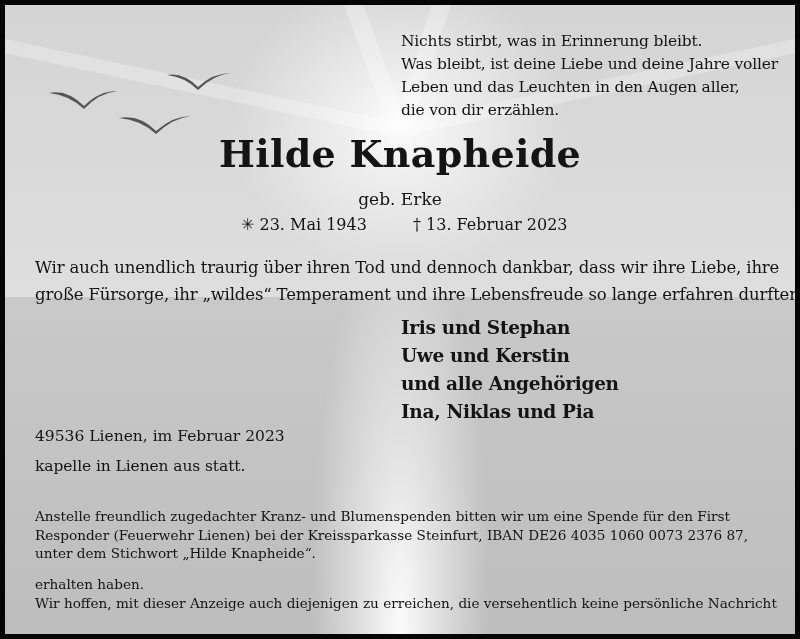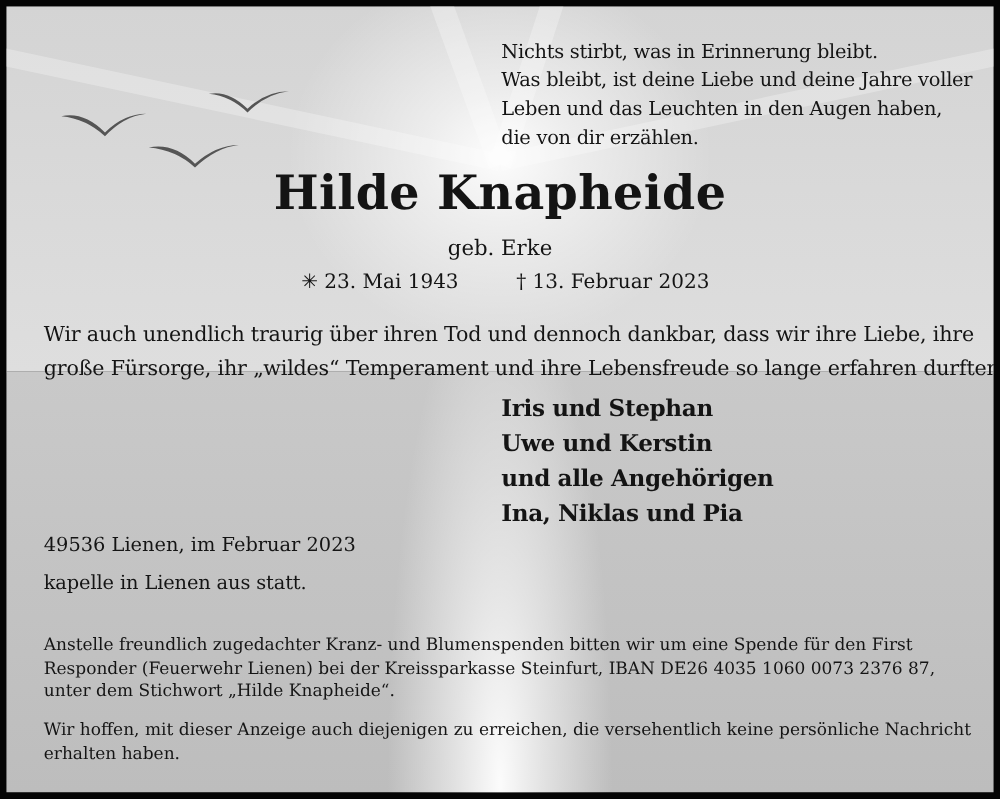--- a/index.html
+++ b/index.html
@@ -100,21 +100,21 @@
       <path d="M0 5 Q16 2 31 17 Q46 3 64 3 Q46 5 31 20 Q18 7 0 5 Z" fill="#555"></path>
     </svg>
     <svg class="bird" style="left:74px;top:47px" width="74" height="24" viewBox="0 0 74 24">
       <path d="M0 6 Q20 2 37 19 Q54 4 72 4 Q54 6 37 22 Q22 8 0 6 Z" fill="#555"></path>
     </svg>
   </div>
 
   <div class="verse">
     <div>Nichts stirbt, was in Erinnerung bleibt.</div>
     <div>Was bleibt, ist deine Liebe und deine Jahre voller</div>
-    <div>Leben und das Leuchten in den Augen haben,</div>
+    <div>Leben und das Leuchten in den Augen aller,</div>
     <div>die von dir erzählen.</div>
   </div>
 
   <div class="name">Hilde Knapheide</div>
   <div class="maiden">geb. Erke</div>
   <div class="dates">
     <span class="date-birth">✳ 23. Mai 1943</span>
     <span class="date-death">† 13. Februar 2023</span>
   </div>
 
@@ -136,16 +136,16 @@
     <div>kapelle in Lienen aus statt.</div>
   </div>
 
   <div class="donation">
     <div>Anstelle freundlich zugedachter Kranz- und Blumenspenden bitten wir um eine Spende für den First</div>
     <div>Responder (Feuerwehr Lienen) bei der Kreissparkasse Steinfurt, IBAN DE26 4035 1060 0073 2376 87,</div>
     <div>unter dem Stichwort „Hilde Knapheide“.</div>
   </div>
 
   <div class="closing">
+    <div>erhalten haben.</div>
     <div>Wir hoffen, mit dieser Anzeige auch diejenigen zu erreichen, die versehentlich keine persönliche Nachricht</div>
-    <div>erhalten haben.</div>
   </div>
 </div>
 
 </body></html>

